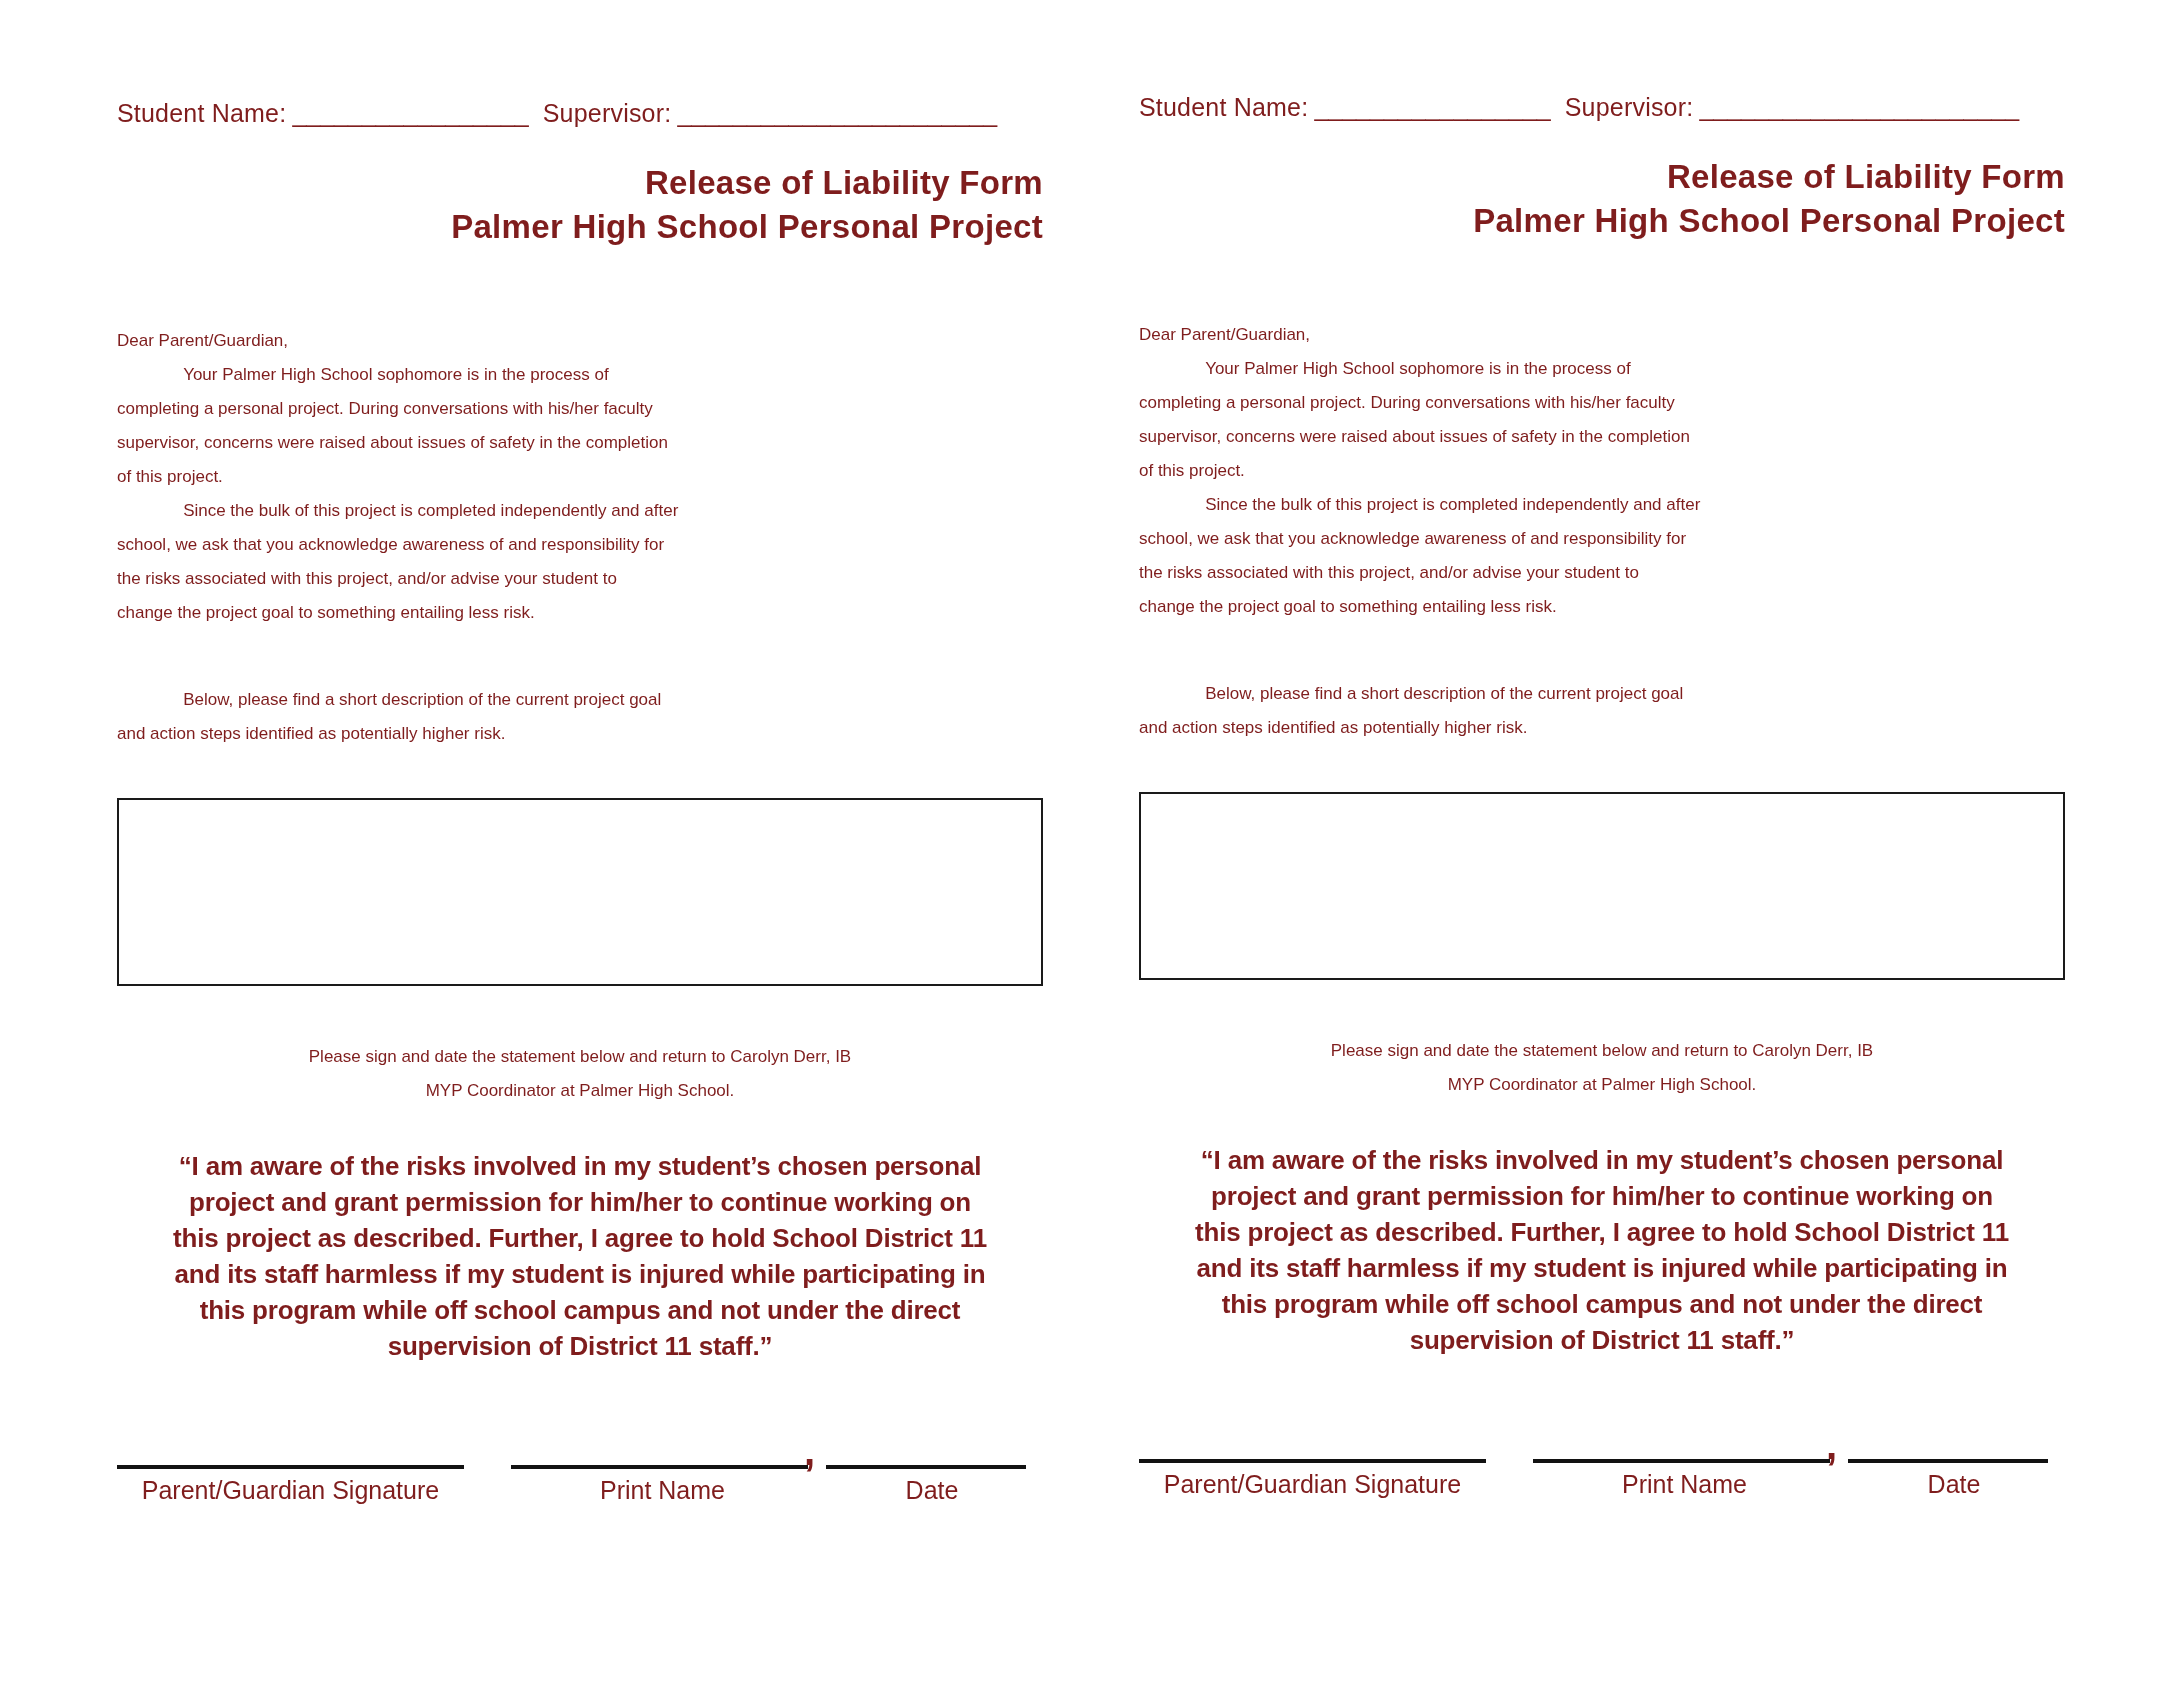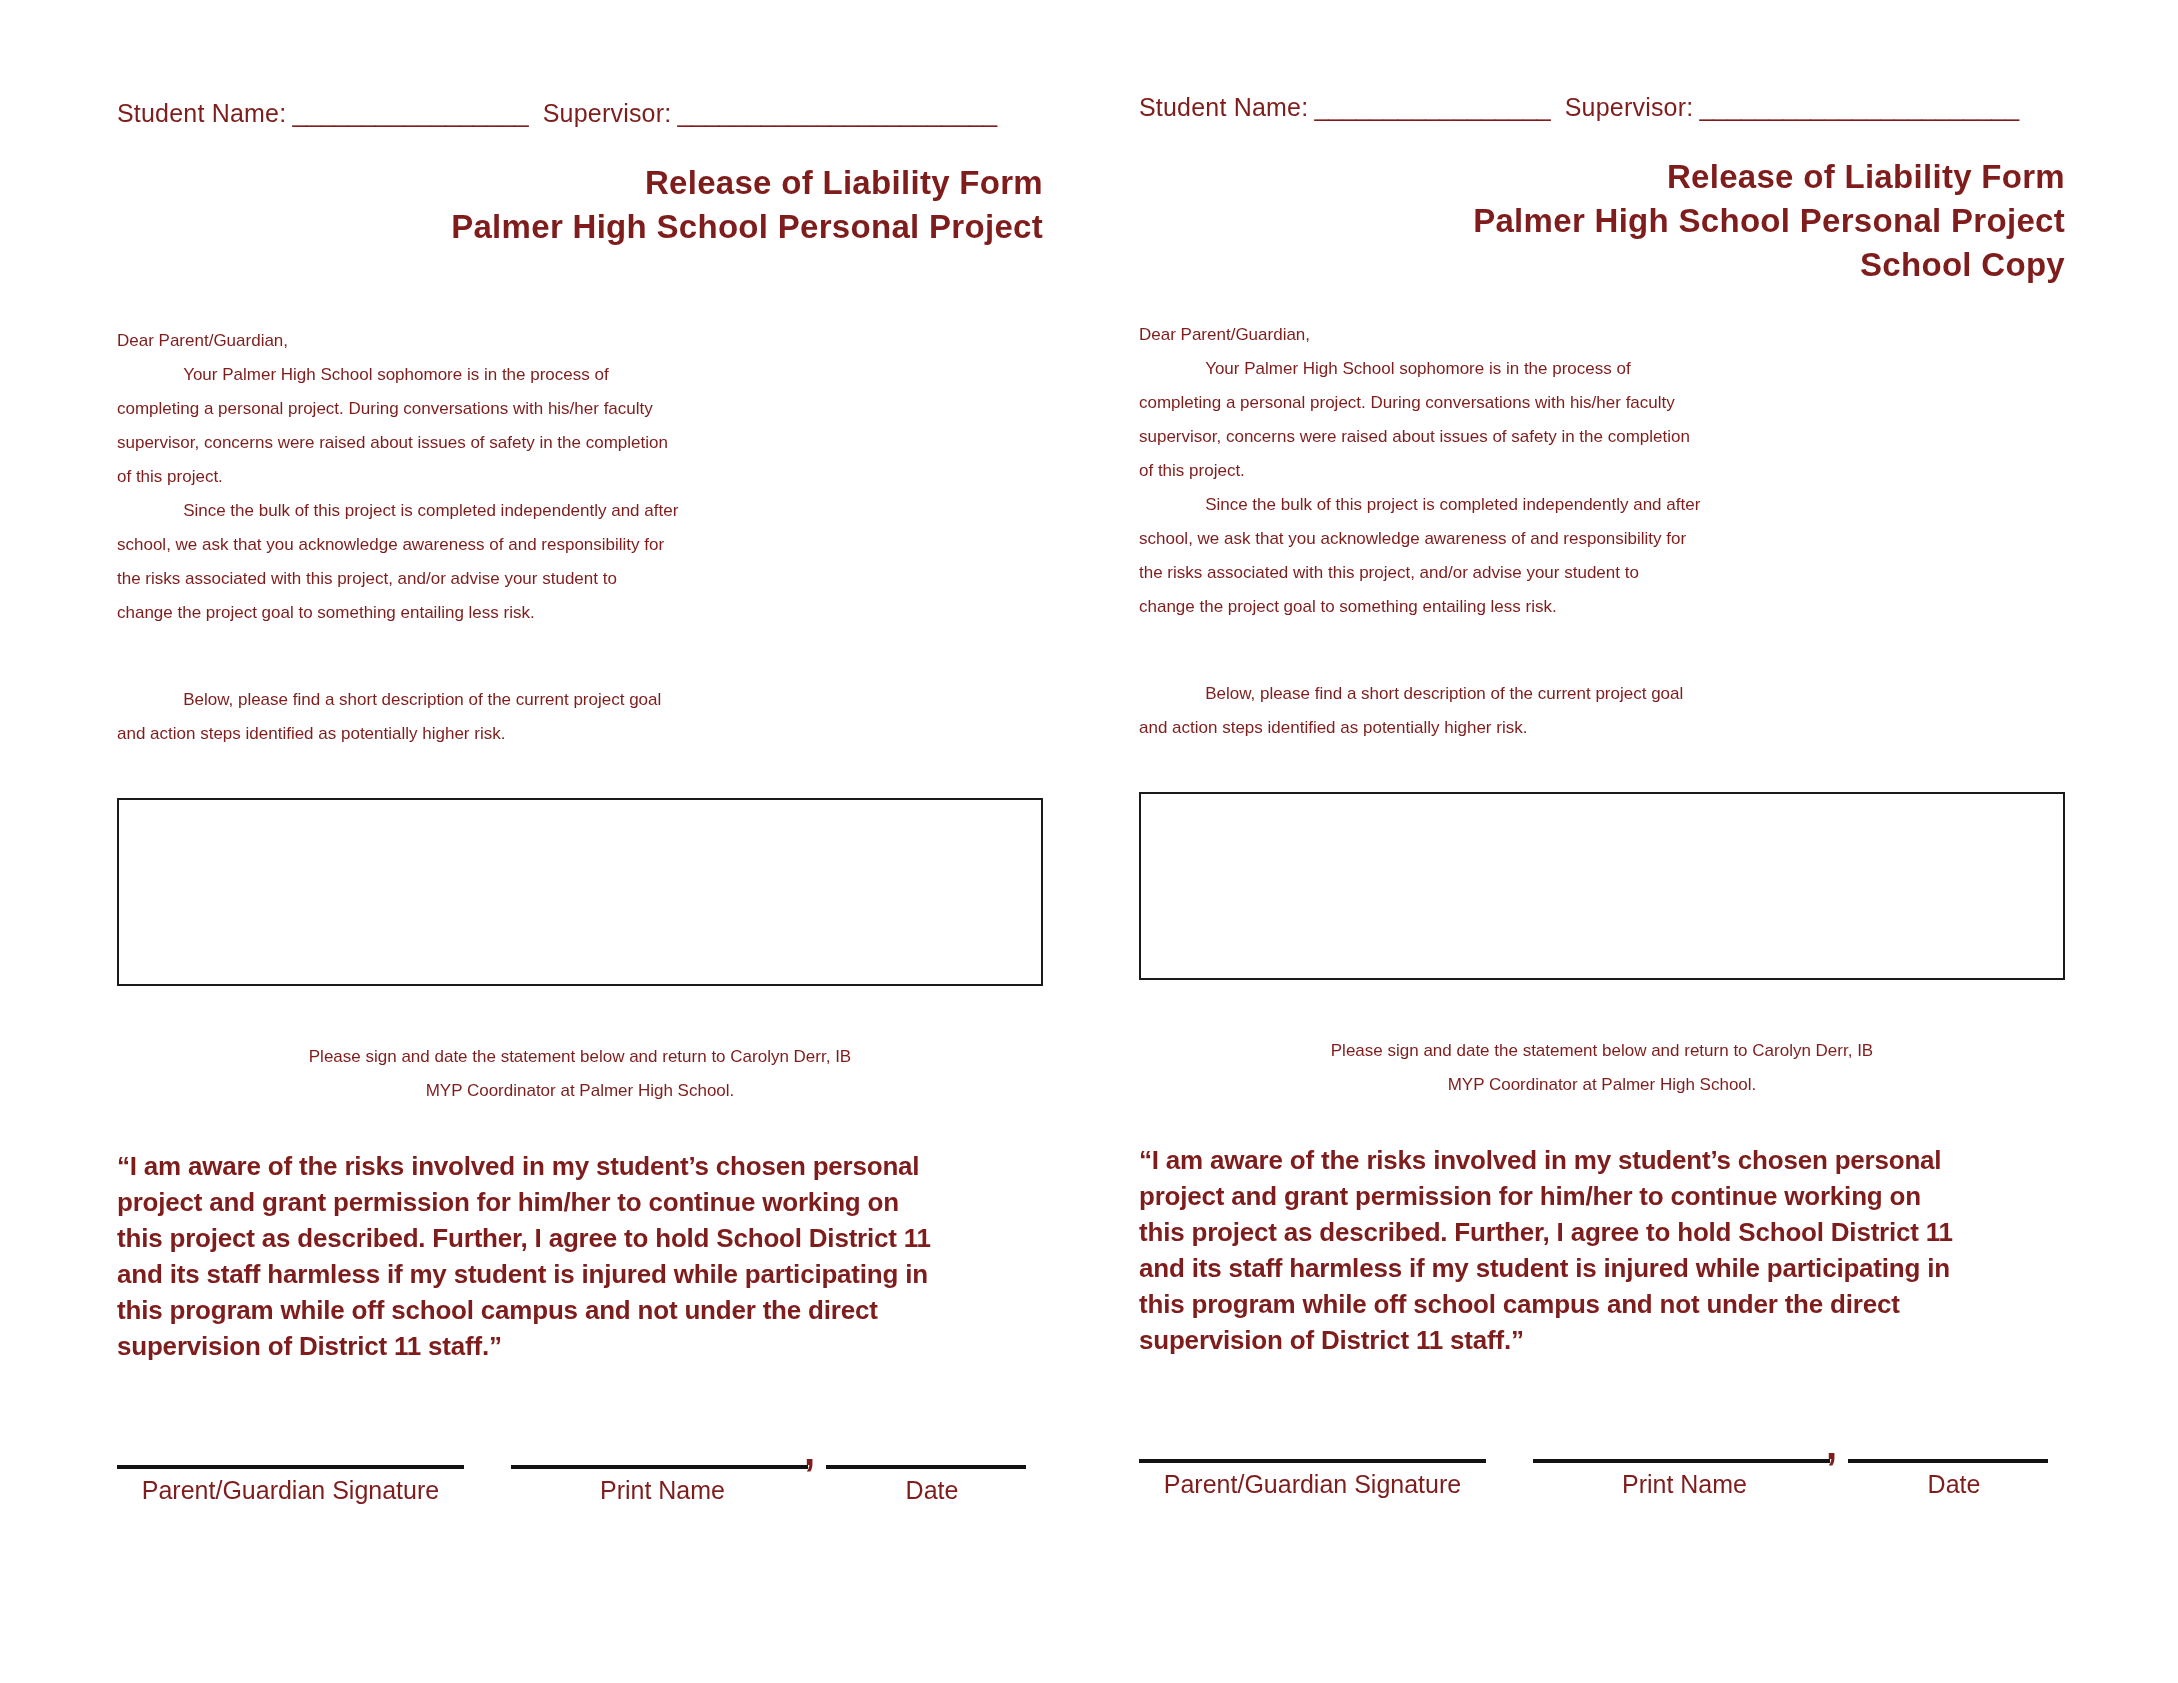--- a/index.html
+++ b/index.html
@@ -37,21 +37,21 @@
 
   .desc-box {
     position:absolute; top:798px; left:0;
     width:922px; height:184px;
     border:2px solid #1a1a1a; background:#ffffff;
   }
 
   .quote-para {
     position:absolute; top:1148px; left:0; width:926px;
     font-weight:bold; font-size:26px; line-height:36px;
-    white-space:pre; letter-spacing:-0.2px;
+    white-space:pre; letter-spacing:-0.2px;text-align:center;
   }
 
   .sig-row { position:absolute; top:1465px; left:0; width:926px; height:89px; }
   .sig-item { position:absolute; top:0; border-top:4px solid #121212; font-size:25px;text-align:center; }
   .sig-item .sig-label { display:block; padding-top:7px; white-space:nowrap; }
   .sig-signature { left:0;     width:347px; }
   .sig-print     { left:394px; width:297px; }
   .sig-print .sig-label { padding-left:6px; }
   .sig-date      { left:709px; width:200px; }
   .sig-date .sig-label { padding-left:12px; }
@@ -109,21 +109,20 @@
       </div>
     </div>
   </section>
 
   <section class="column col-right">
     <div class="header-row"><span class="lbl">Student Name:</span><span class="blank">_________________</span><span class="sep"></span><span class="lbl">Supervisor:</span><span class="blank">_______________________</span></div>
 
     <div class="form-title">
       <div>Release of Liability Form</div>
       <div>Palmer High School Personal Project</div>
-      <div>School Copy</div>
     </div>
 
     <div class="para intro-para">Dear Parent/Guardian,
 	Your Palmer High School sophomore is in the process of
 completing a personal project. During conversations with his/her faculty
 supervisor, concerns were raised about issues of safety in the completion
 of this project.
 	Since the bulk of this project is completed independently and after
 school, we ask that you acknowledge awareness of and responsibility for
 the risks associated with this project, and/or advise your student to

